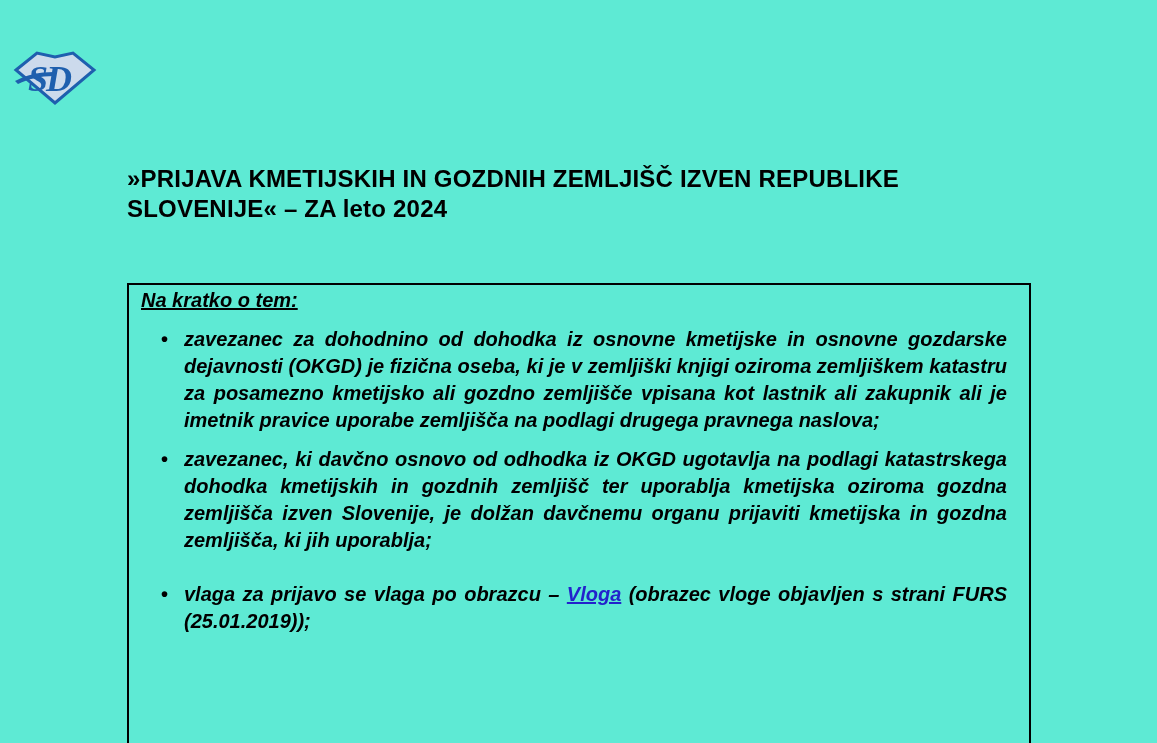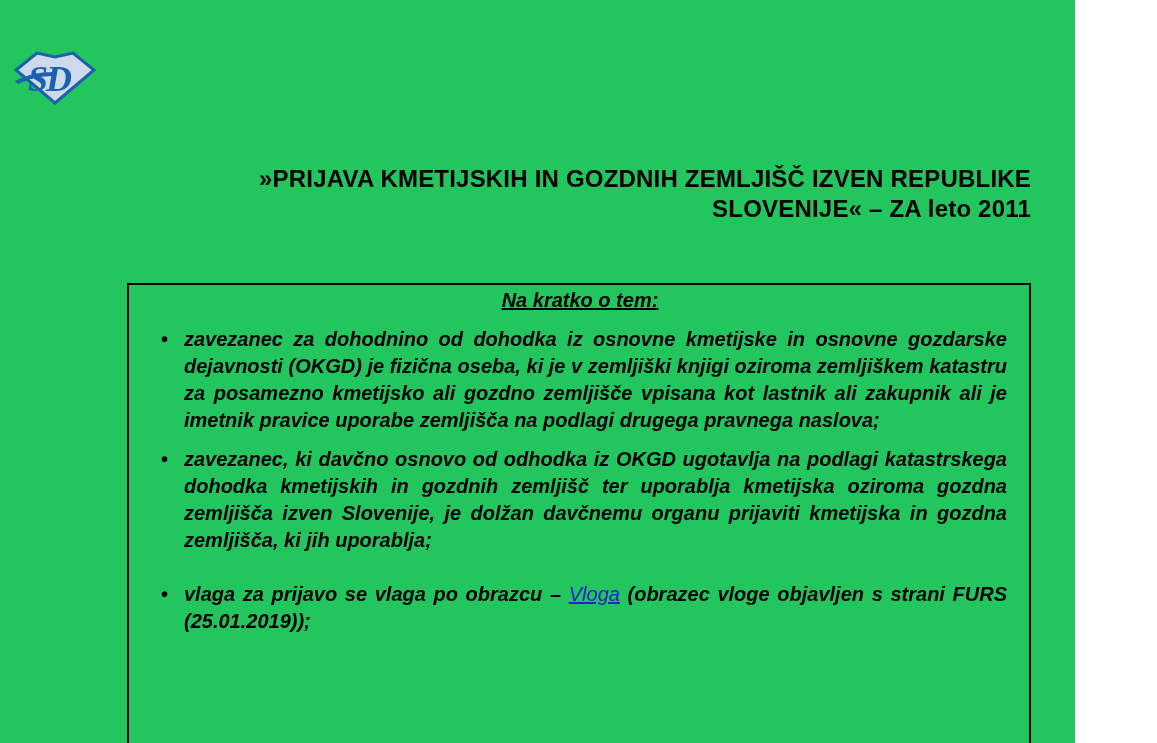--- a/index.html
+++ b/index.html
@@ -6,54 +6,53 @@
   html, body {
     margin: 0; padding: 0;
     width: 1157px; height: 743px;
     overflow: hidden;
     background: #ffffff;
     font-family: "Liberation Sans", sans-serif;
     color: #000000;
   }
   .page {
     position: relative;
-    width: 1075px; height: 743px;
-    background: #22c55e;
+    width: 1157px; height: 743px;
+    background: #5eead4;
   }
   .logo {
     position: absolute;
     left: 13px; top: 49px;
     width: 84px; height: 57px;
   }
   .doc-title {
     position: absolute;
     left: 127px; top: 164px;
     width: 904px;
-    text-align: right;
+    text-align: left;
     font-weight: bold;
     font-size: 24px;
     line-height: 30px;
     letter-spacing: 0.2px;
   }
   .info-box {
     position: absolute;
     left: 127px; top: 283px;
     width: 904px;
     height: 500px; 
     border: 2px solid #000000;
     padding: 2px 10px 0 12px;
     font-size: 20px;
     font-weight: bold;
     font-style: italic;
     line-height: 27px;
   }
   .box-heading {
     text-decoration: underline;
     margin: 0 0 1px 0;
-    text-align: center;
   }
   ul.bullets {
     list-style: none;
     margin: 0; padding: 0;
   }
   ul.bullets li {
     position: relative;
     padding-left: 31px;
     text-align: justify;
     margin: 12px;
@@ -62,40 +61,40 @@
     content: "\2022";
     position: absolute;
     left: 8px; top: 0;
     font-style: normal;
   }
   ul.bullets li.gap-before {
     margin-top: 27px;
   }
   a.doc-link {
     color: #2222cc;
-    font-weight: normal;
+    font-weight: bold;
     font-style: italic;
     text-decoration: underline;
     cursor: pointer;
   }
 </style>
 </head>
 <body>
 
 <div class="page">
 
   <svg class="logo" viewBox="0 0 84 57" aria-hidden="true">
     <polygon points="3,21 24,4 42,8 60,4 81,21 42,54" fill="#ccdaec" stroke="#1e5fae" stroke-width="3" stroke-linejoin="miter"></polygon>
     <path d="M2,32 C13,26 26,23 41,23 L41,27 C27,27 15,30 5,35 Z" fill="#1e5fae"></path>
     <text x="15" y="42" font-family="'Liberation Serif', serif" font-size="36" font-weight="bold" font-style="italic" fill="#1e5fae" letter-spacing="-2">SD</text>
   </svg>
 
   <div class="doc-title">
     <div>»PRIJAVA KMETIJSKIH IN GOZDNIH ZEMLJIŠČ IZVEN REPUBLIKE</div>
-    <div>SLOVENIJE« – ZA leto 2011</div>
+    <div>SLOVENIJE« – ZA leto 2024</div>
   </div>
 
   <div class="info-box">
     <div class="box-heading">Na kratko o tem:</div>
     <ul class="bullets">
       <li>zavezanec za dohodnino od dohodka iz osnovne kmetijske in osnovne gozdarske dejavnosti (OKGD) je fizična oseba, ki je v zemljiški knjigi oziroma zemljiškem katastru za posamezno kmetijsko ali gozdno zemljišče vpisana kot lastnik ali zakupnik ali je imetnik pravice uporabe zemljišča na podlagi drugega pravnega naslova;</li>
       <li>zavezanec, ki davčno osnovo od odhodka iz OKGD ugotavlja na podlagi katastrskega dohodka kmetijskih in gozdnih zemljišč ter uporablja kmetijska oziroma gozdna zemljišča izven Slovenije, je dolžan davčnemu organu prijaviti kmetijska in gozdna zemljišča, ki jih uporablja;</li>
       <li class="gap-before"><span>vlaga za prijavo se vlaga po obrazcu – </span><a class="doc-link" href="#">Vloga</a><span> (obrazec vloge objavljen s strani FURS (25.01.2019));</span></li>
     </ul>
   </div>

